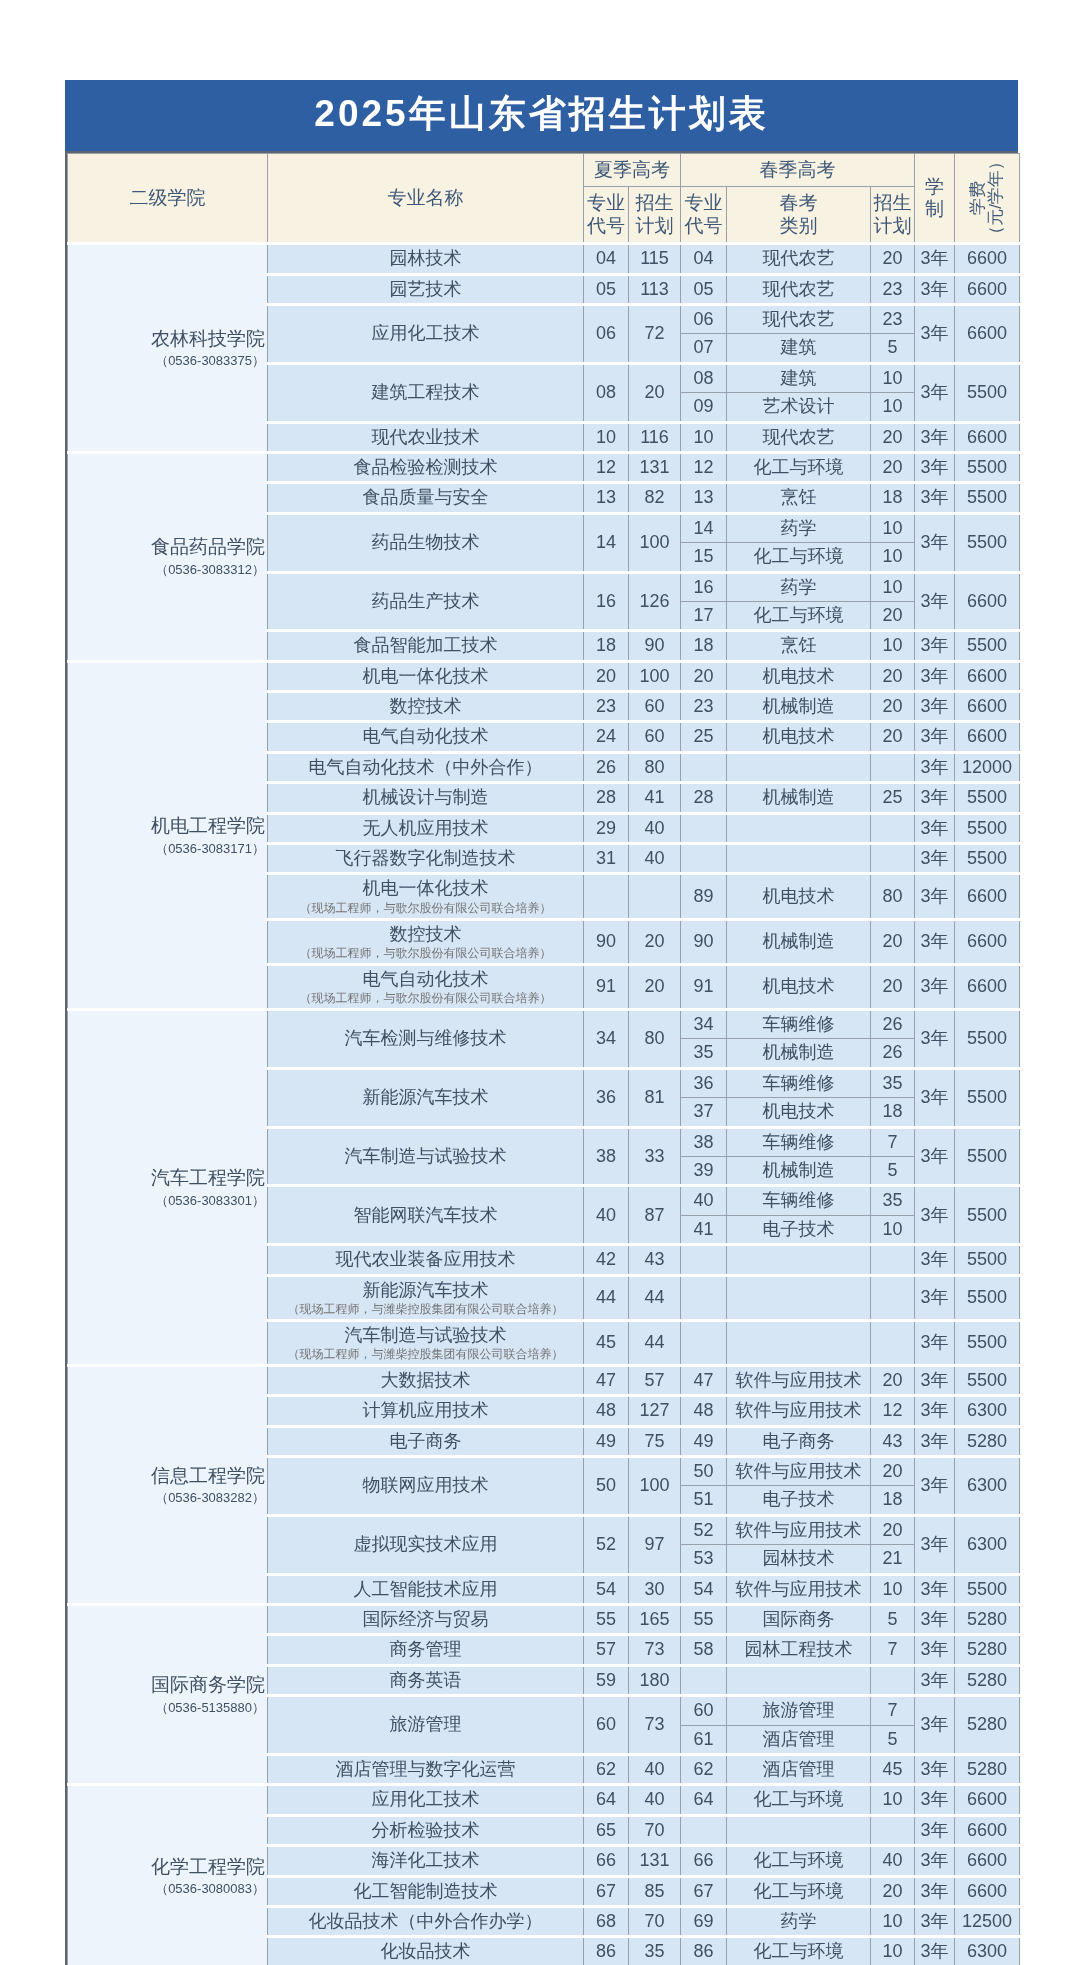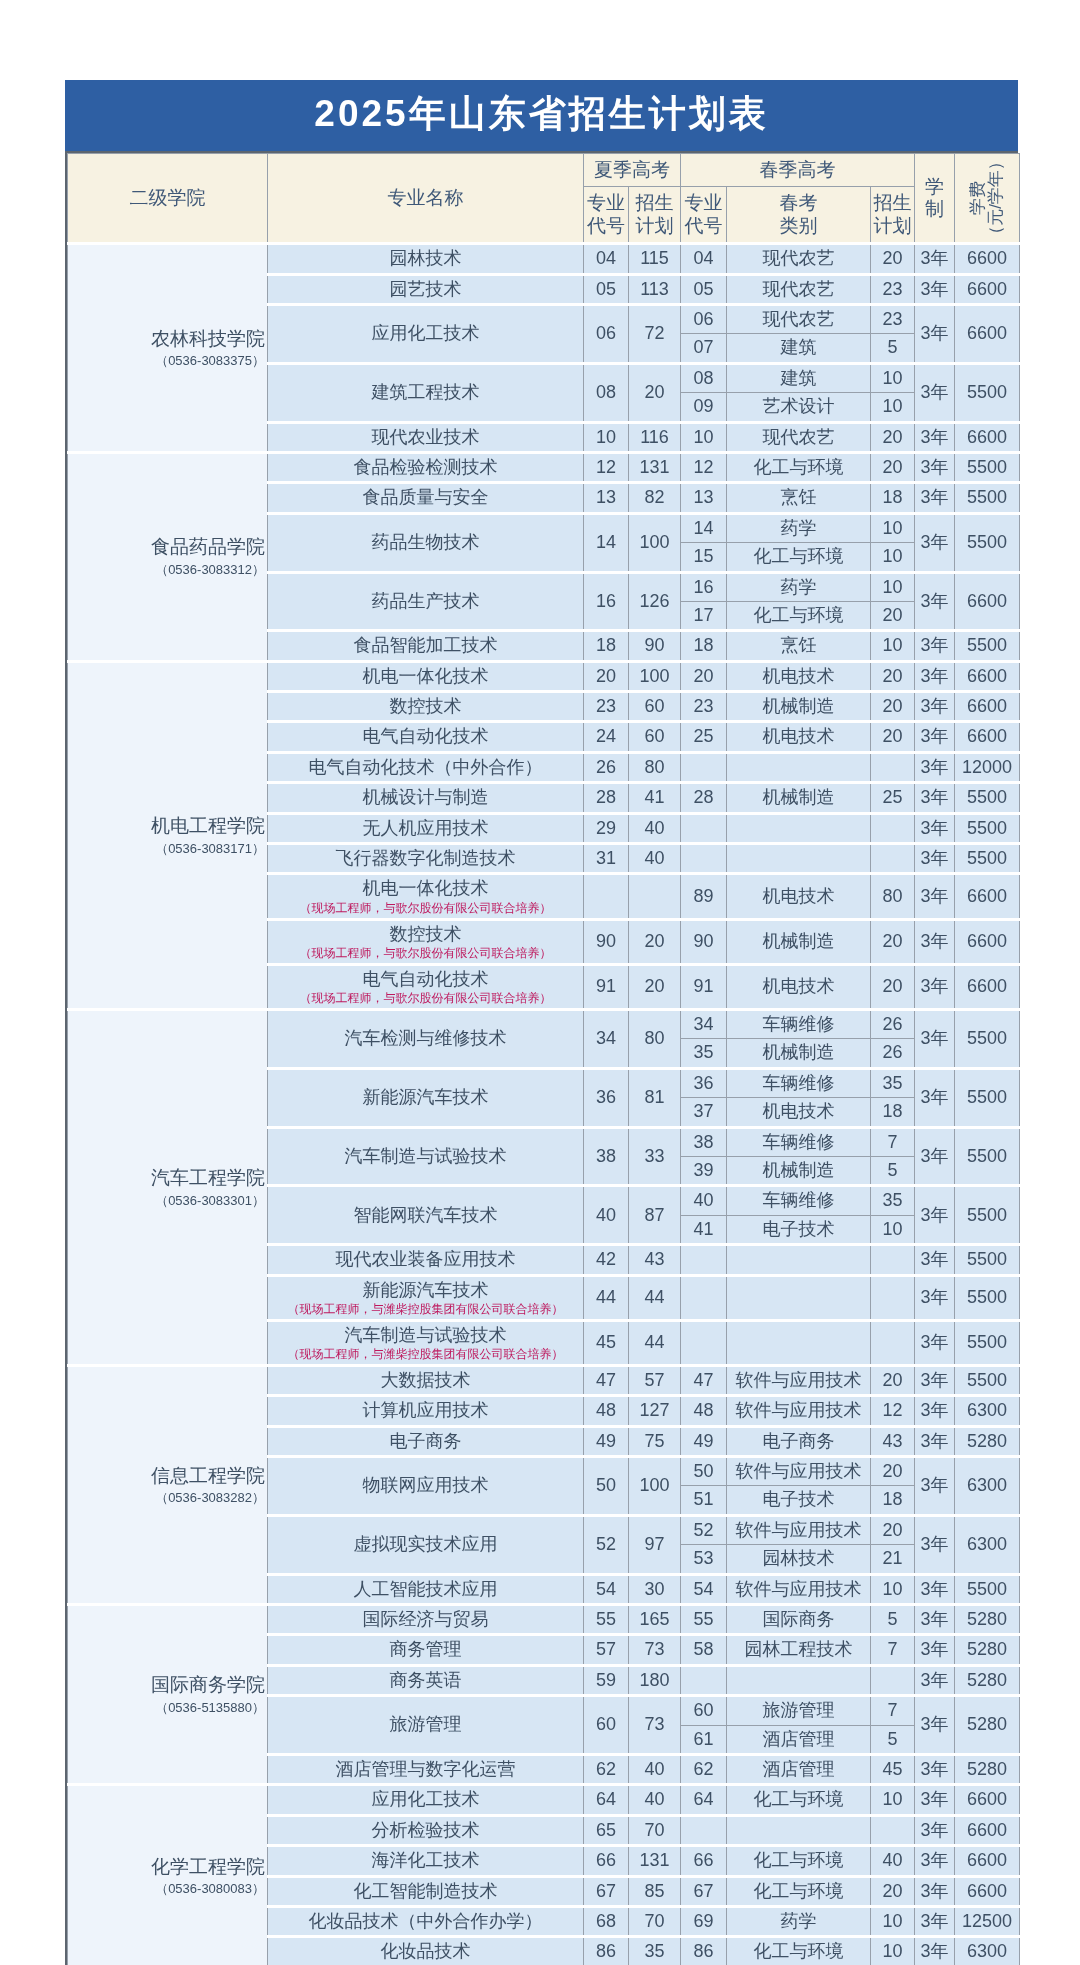--- a/index.html
+++ b/index.html
@@ -27,21 +27,21 @@
   .fee-rot {
     position:absolute; top:50%; left:50%;
     transform:translate(-50%,-50%) rotate(-90deg);
     display:flex; flex-direction:column; align-items:center;
     line-height:1.05; font-size:17px; white-space:nowrap;
   }
   td { background:#d7e6f4; font-size:18px; line-height:1.3; }
   td.college { background:#eef4fb; font-size:19px; line-height:1.4;text-align:right; }
   td.college .phone { font-size:13px; }
   td.major { font-size:18px; }
-  .note { font-size:12px; color:#be185d; line-height:1.15; margin-top:1px; }
+  .note { font-size:12px; color:#737373; line-height:1.15; margin-top:1px; }
   tr.major-start td { border-top:3px solid #ffffff; }
 </style>
 </head>
 <body>
 
 <div class="page">
   <div class="content">
 
     <div class="title-bar">2025年山东省招生计划表</div>
 

